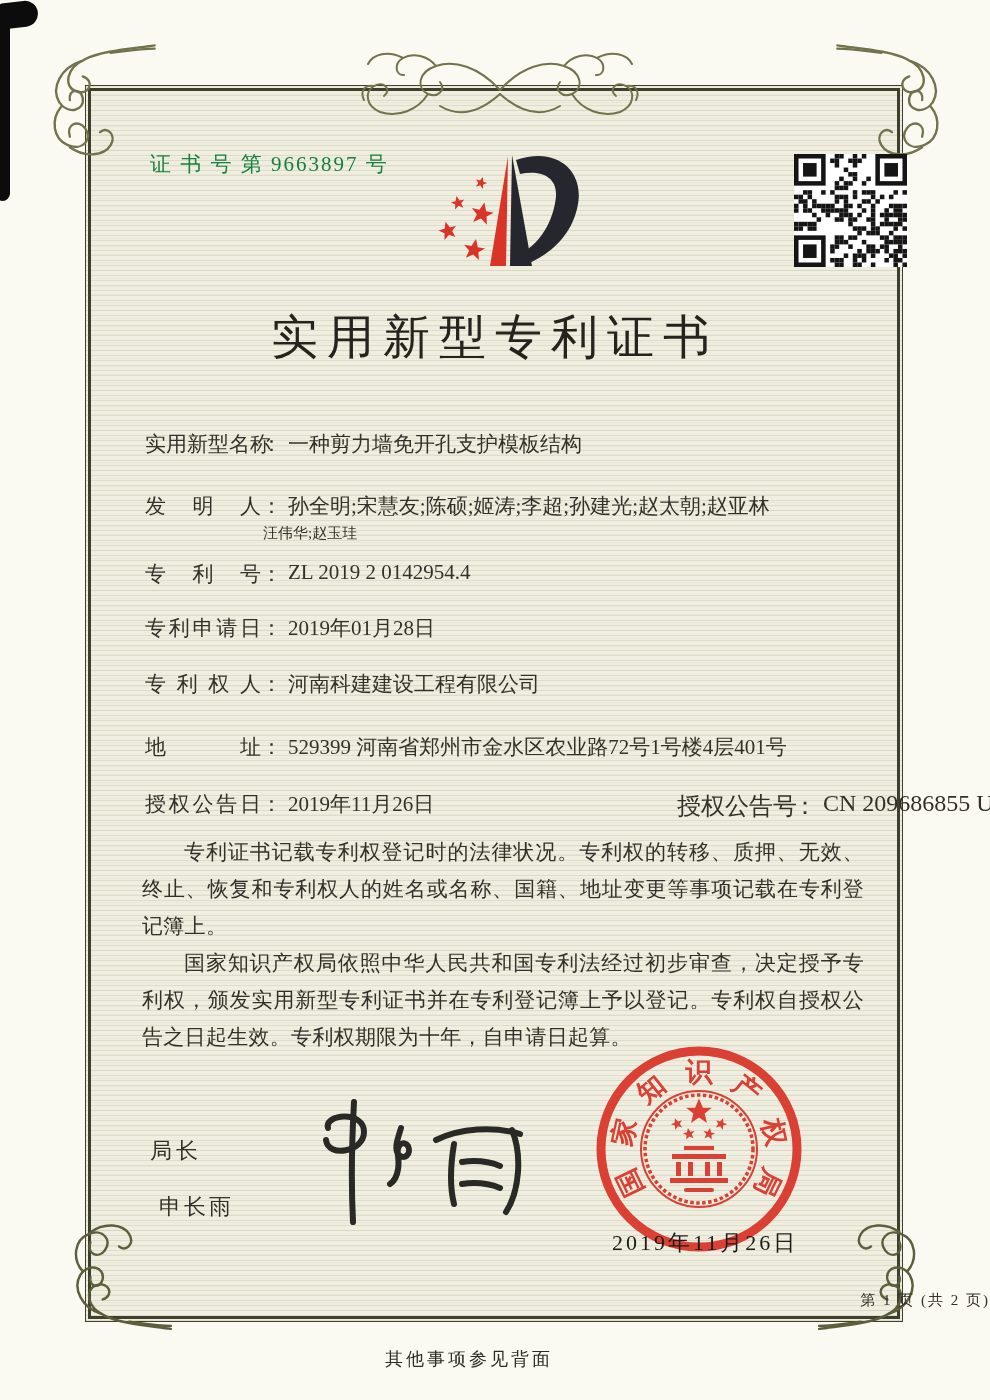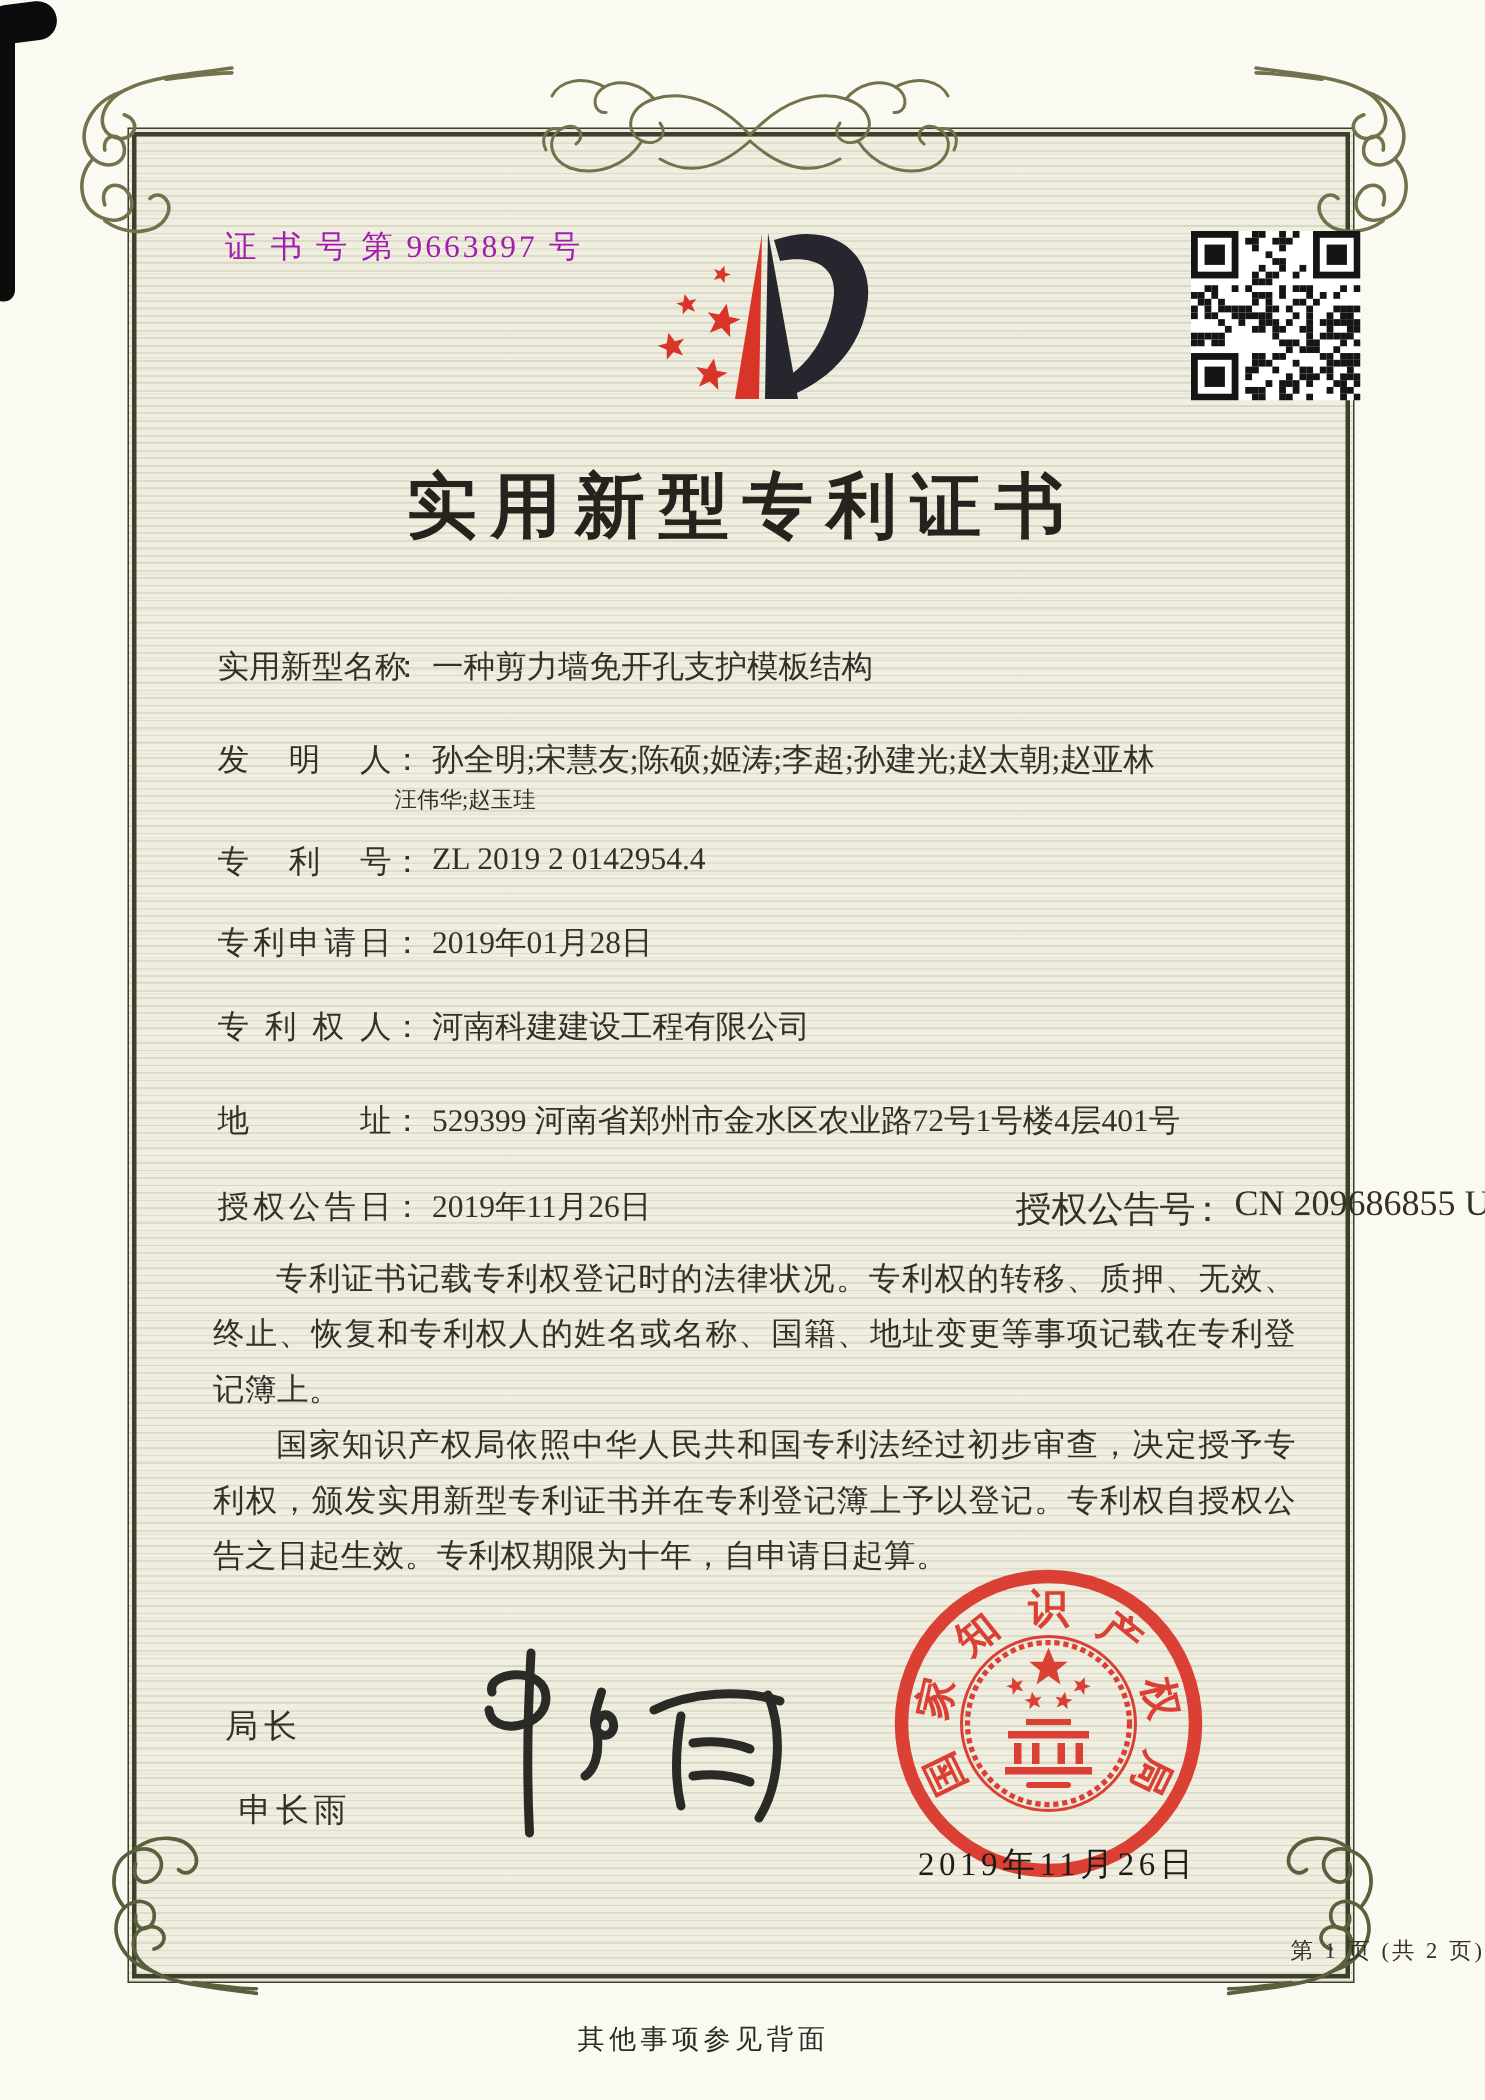--- a/index.html
+++ b/index.html
@@ -16,26 +16,26 @@
     position:absolute;left:85px;top:85px;width:818px;height:1237px;
     border:1px solid #3c402c;box-sizing:border-box;
     background:
       repeating-linear-gradient(0deg, rgba(148,150,108,.20) 0 1px, rgba(0,0,0,0) 1px 5px),
       repeating-linear-gradient(0deg, rgba(0,0,0,0) 0 2px, rgba(148,150,108,.07) 2px 3px, rgba(0,0,0,0) 3px 8px),
       #f0eee0;
   }
   .frame-inner{position:absolute;inset:2px;border:3px solid #3c402c;pointer-events:none;}
   .ornament{position:absolute;pointer-events:none;}
   
-  .cert-no{position:absolute;left:150px;top:150px;font-size:21px;letter-spacing:2px;color:#a21caf;}
+  .cert-no{position:absolute;left:150px;top:150px;font-size:21px;letter-spacing:2px;color:#15803d;}
   .logo{position:absolute;left:428px;top:146px;width:160px;height:132px;}
   .qr{position:absolute;left:794px;top:154px;width:113px;height:113px;}
   .title{
     position:absolute;left:0;top:306px;width:990px;text-align:center;
-    font-size:47px;font-weight:bold;letter-spacing:9px;color:#26231e;
+    font-size:47px;font-weight:normal;letter-spacing:9px;color:#26231e;
   }
   
   .row{position:absolute;left:145px;font-size:21px;white-space:nowrap;color:#33302a;}
   .lbl{display:inline-block;width:116px;text-align:justify;text-align-last:justify;-moz-text-align-last:justify;vertical-align:top;}
   .colon{display:inline-block;vertical-align:top;}
   .val{display:inline-block;margin-left:6px;vertical-align:top;}
   .val2{position:absolute;left:263px;font-size:15px;white-space:nowrap;}
   .grant-no{position:absolute;left:532px;top:0;font-size:24px;white-space:nowrap;}
   
   .body-text{position:absolute;left:142px;top:834px;width:722px;font-size:21px;line-height:37px;text-align:justify;}

